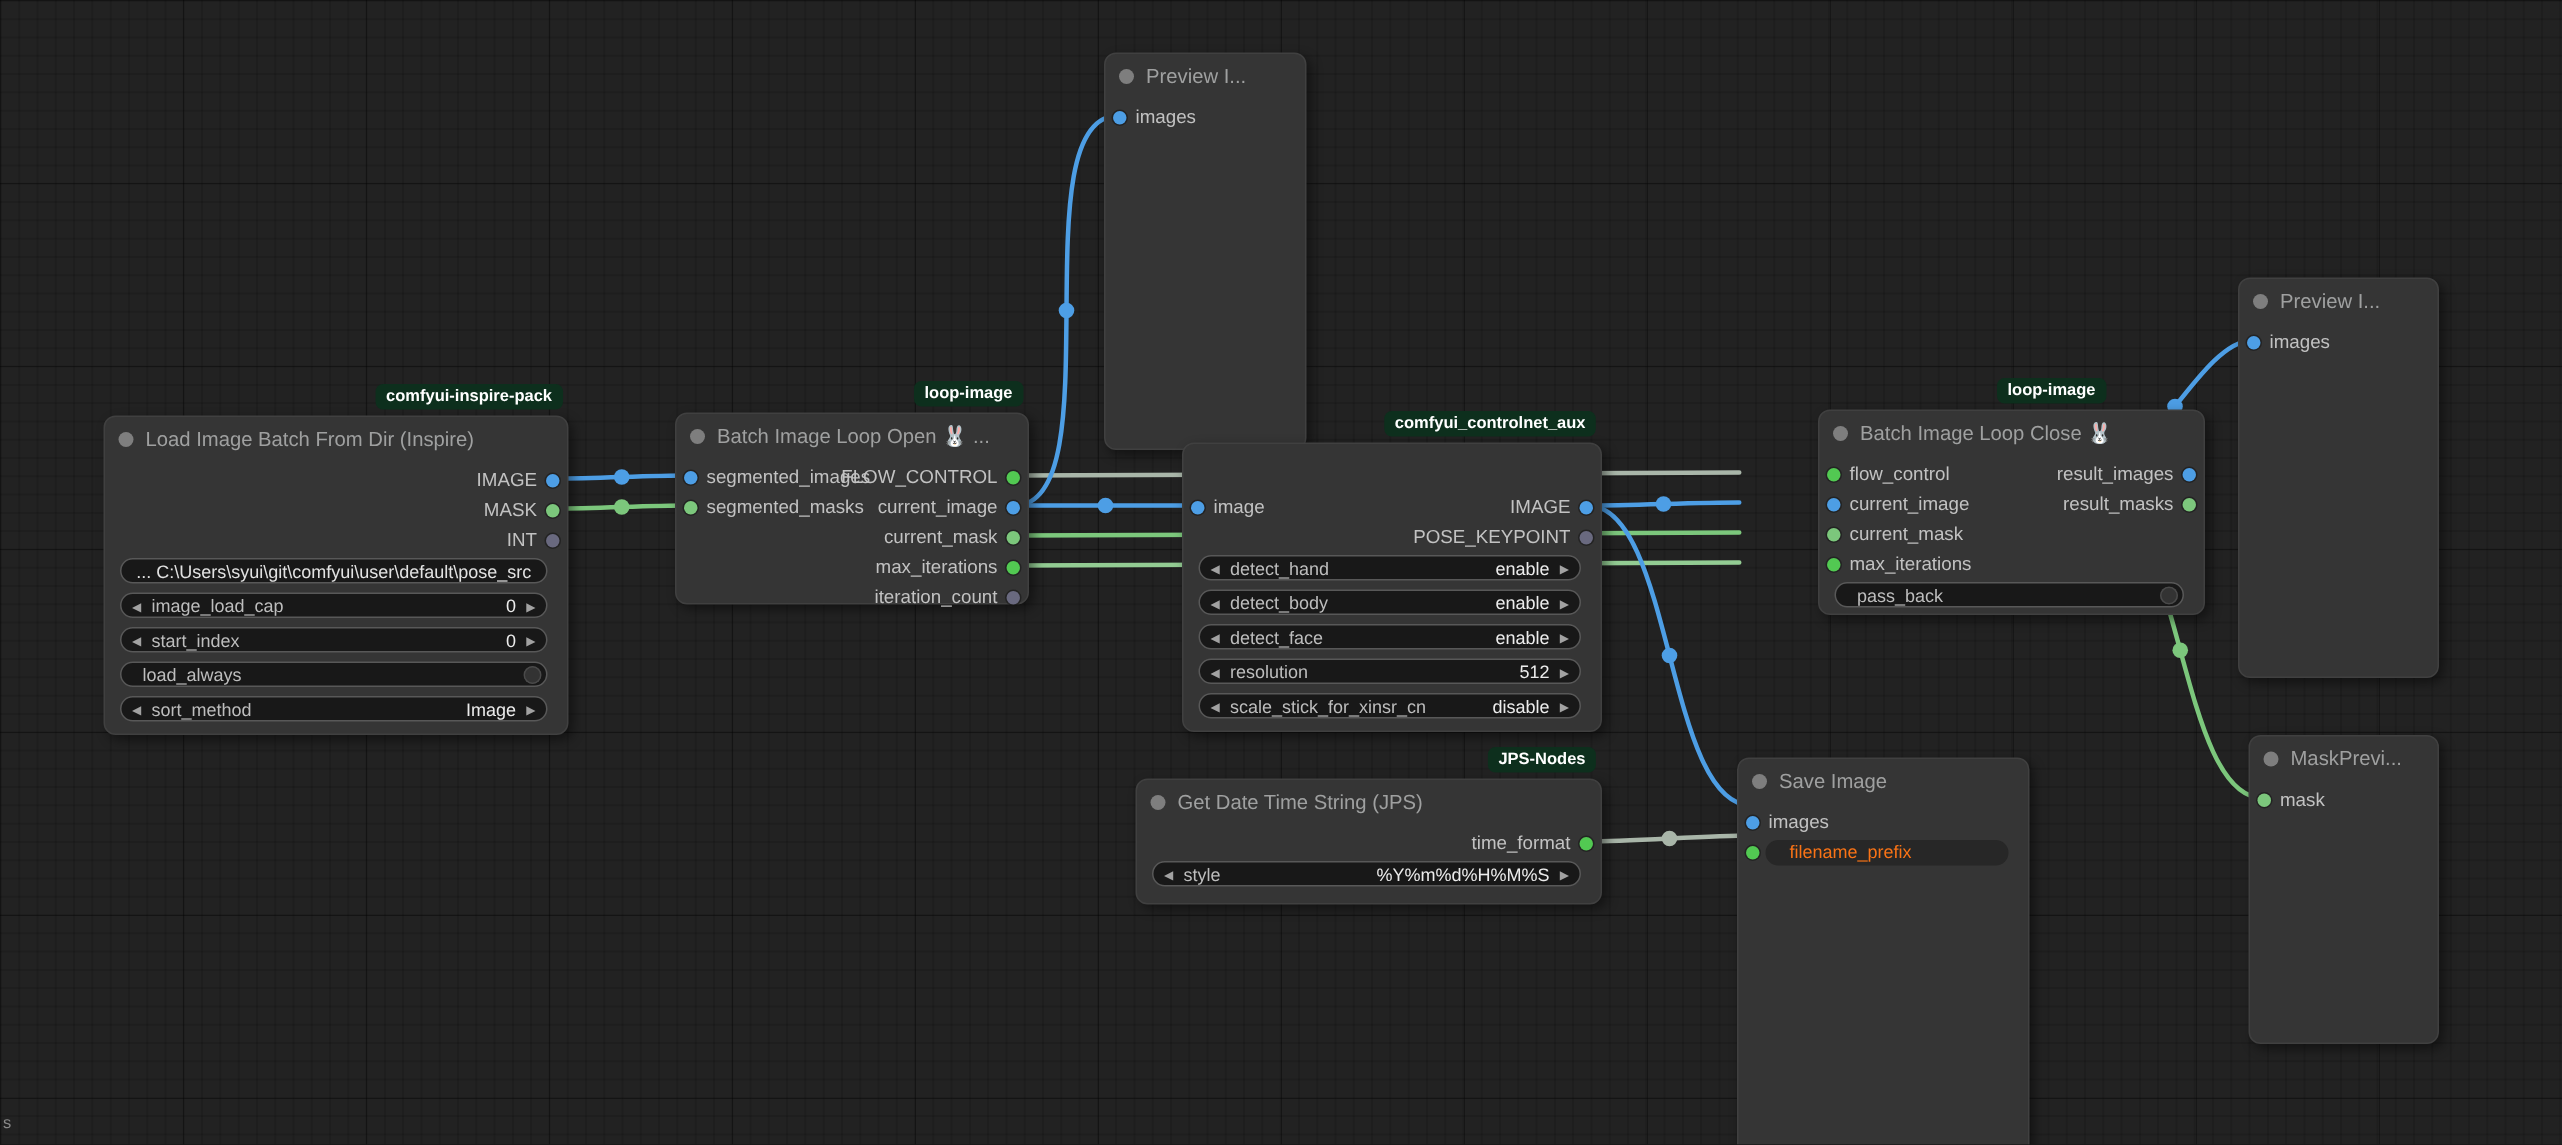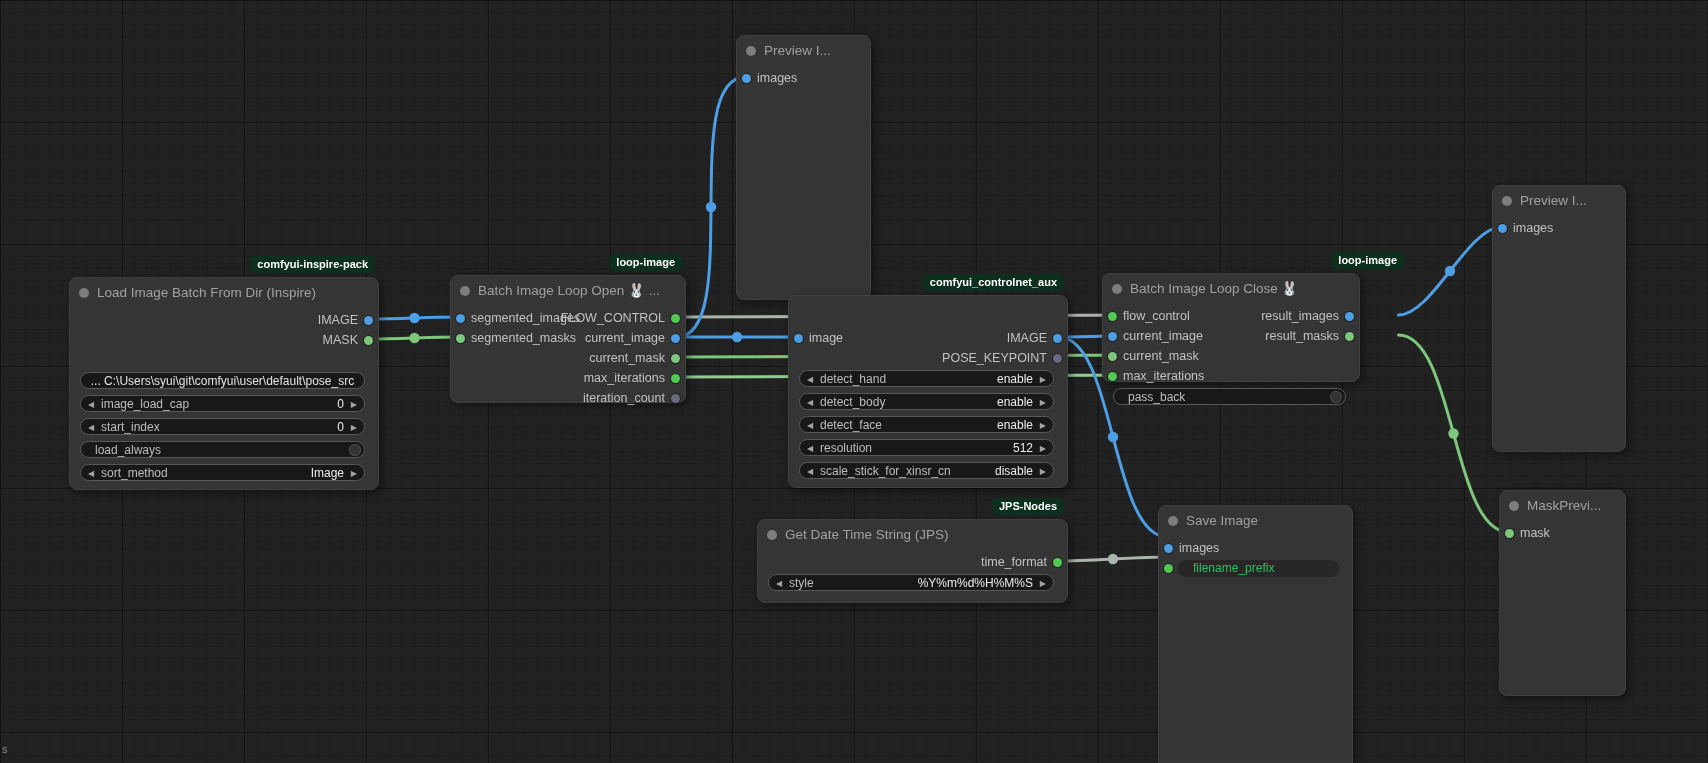--- a/index.html
+++ b/index.html
@@ -51,21 +51,21 @@
   .widget .arrow.r{right:7px;}
   .widget .wlabel{position:absolute;left:20px;top:0;color:#bdbdbd;}
   .widget .wvalue{position:absolute;right:20px;top:0;color:#ececec;}
   .widget.toggle .wlabel{left:14px;}
   .widget.toggle .wvalue{right:24px;color:#a8a8a8;margin-top:40px;}
   .widget.toggle .knob{
     position:absolute;right:3px;top:2px;width:12px;height:12px;border-radius:50%;
     background:#333333;box-shadow:inset 0 0 0 1px #4a4a4a;
   }
   .widget.text{text-align:center;color:#e2e2e2;}
-  .widget.dim{background:#272727;border:none;color:#22c55e;padding-left:16px;border-radius:9px;}
+  .widget.dim{background:#272727;border:none;color:#f97316;padding-left:16px;border-radius:9px;}
   .badge{
     position:absolute;z-index:3;height:15px;line-height:15px;padding:1px 7px;
     background:#0d2f1d;color:#ffffff;font-size:11px;font-weight:bold;
     border-radius:5px;white-space:nowrap;transform:translateX(-100%);
   }
   #corner-text{
     position:absolute;left:2px;bottom:8px;z-index:4;color:#8a8a8a;font-size:11px;
   }
 </style>
 </head>
@@ -102,20 +102,24 @@
       <div class="node" style="left: 69px; top: 277px; width: 310px; height: 213px;">
         <div class="node-title"><span class="title-dot"></span><span class="title-text">Load Image Batch From Dir (Inspire)</span></div>
         <div class="slotrow" style="top: 33px;">
           <span class="slot-label out">IMAGE</span>
           <span class="slot-dot out" style="background: rgb(77, 158, 229);"></span>
         </div>
         <div class="slotrow" style="top: 53px;">
           <span class="slot-label out">MASK</span>
           <span class="slot-dot out" style="background: rgb(124, 199, 124);"></span>
         </div>
+        <div class="slotrow" style="top: 73px;">
+          <span class="slot-label out">INT</span>
+          <span class="slot-dot out" style="background: rgb(105, 105, 127);"></span>
+        </div>
         <div class="widget text" style="left: 10px; right: 13px; top: 94px;">... C:\Users\syui\git\comfyui\user\default\pose_src</div>
         <div class="widget combo" style="left: 10px; right: 13px; top: 117px;">
           <span class="arrow l">◀</span>
           <span class="wlabel">image_load_cap</span>
           <span class="wvalue">0</span>
           <span class="arrow r">▶</span>
         </div>
         <div class="widget combo" style="left: 10px; right: 13px; top: 140px;">
           <span class="arrow l">◀</span>
           <span class="wlabel">start_index</span>
@@ -212,21 +216,21 @@
           <span class="arrow r">▶</span>
         </div>
         <div class="widget combo" style="left: 10px; right: 13px; top: 166px;">
           <span class="arrow l">◀</span>
           <span class="wlabel">scale_stick_for_xinsr_cn</span>
           <span class="wvalue">disable</span>
           <span class="arrow r">▶</span>
         </div>
       </div>
       <div class="badge" style="left: 1064px; top: 274px;">comfyui_controlnet_aux</div>
-      <div class="node" style="left: 1102px; top: 273px; width: 258px; height: 109px;">
+      <div class="node" style="left: 1212px; top: 273px; width: 258px; height: 137px;">
         <div class="node-title"><span class="title-dot"></span><span class="title-text">Batch Image Loop Close 🐰</span></div>
         <div class="slotrow" style="top: 33px;">
           <span class="slot-dot in" style="background: rgb(82, 201, 82);"></span>
           <span class="slot-label in">flow_control</span>
         </div>
         <div class="slotrow" style="top: 53px;">
           <span class="slot-dot in" style="background: rgb(77, 158, 229);"></span>
           <span class="slot-label in">current_image</span>
         </div>
         <div class="slotrow" style="top: 73px;">

